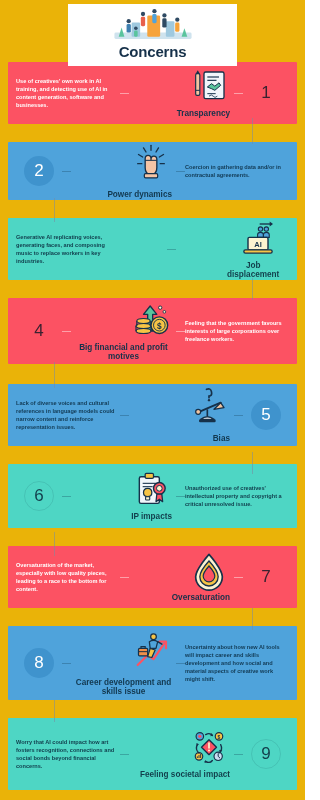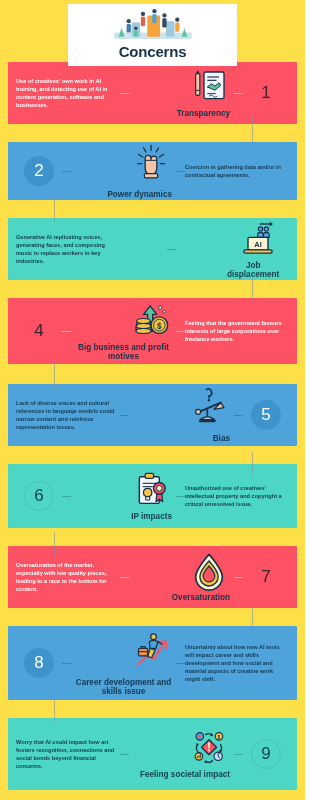--- a/index.html
+++ b/index.html
@@ -5,21 +5,21 @@
   * { box-sizing: border-box; margin: 0; padding: 0; }
   html, body {
     width: 305px; height: 800px;
     background: #ffffff;
     font-family: "Liberation Sans", sans-serif;
     overflow: hidden;
   }
   .infographic {
     position: relative;
     width: 305px; height: 800px;
-    background: #fde047;
+    background: #eab308;
   }
 
   
   .header {
     position: absolute;
     left: 68px; top: 4px;
     width: 169px; height: 62px;
     background: #ffffff;
     display: flex;
     flex-direction: column;
@@ -259,21 +259,21 @@
           <ellipse cx="15" cy="36" rx="9" ry="3" fill="#f6c445" stroke="#16314a" stroke-width="1.4"></ellipse>
           <path d="M6 30 v6 M24 30 v6" stroke="#16314a" stroke-width="1.4"></path>
           <ellipse cx="15" cy="30" rx="9" ry="3" fill="#f6c445" stroke="#16314a" stroke-width="1.4"></ellipse>
           <path d="M7 24 v6 M23 24 v6" stroke="#16314a" stroke-width="1.4"></path>
           <ellipse cx="15" cy="24" rx="8" ry="3" fill="#f6c445" stroke="#16314a" stroke-width="1.4"></ellipse>
           <circle cx="34" cy="29" r="10" fill="#f6c445" stroke="#16314a" stroke-width="1.7"></circle>
           <circle cx="34" cy="29" r="7" fill="none" stroke="#16314a" stroke-width="1.1"></circle>
           <text x="34" y="33" font-family="'Liberation Sans',sans-serif" font-size="10" font-weight="bold" fill="#16314a" text-anchor="middle">$</text>
         </svg>
       </div>
-      <div class="label">Big business and profit motives</div>
+      <div class="label">Big financial and profit motives</div>
     </div>
     <div class="dash"></div>
     <div class="desc">Feeling that the government favours interests of large corporations over freelance workers.</div>
   </div>
 
   <div class="band blue" style="top:384px; height:62px;">
     <div class="desc">Lack of diverse voices and cultural references in language models could narrow content and reinforce representation issues.</div>
     <div class="dash"></div>
     <div class="center">
       <div class="icon-wrap">

